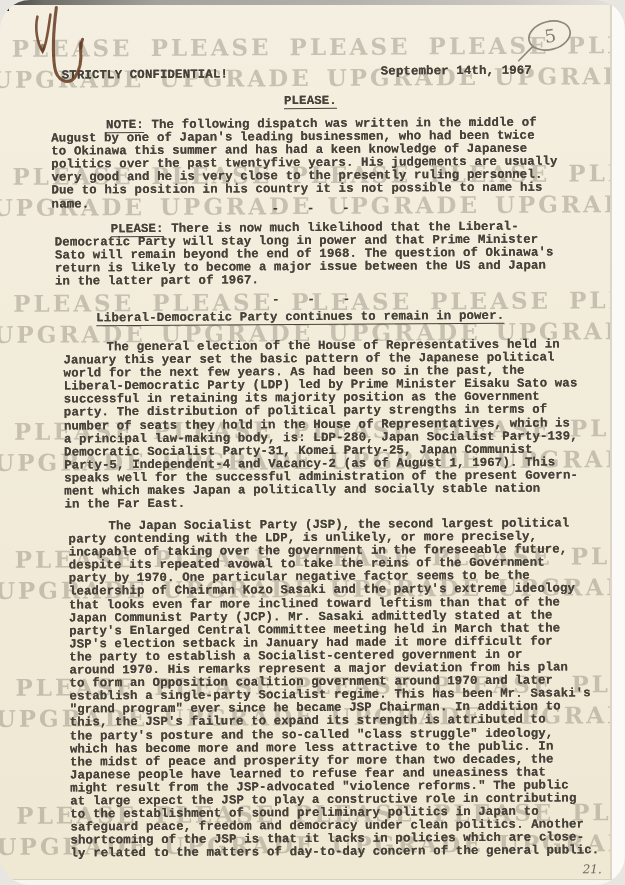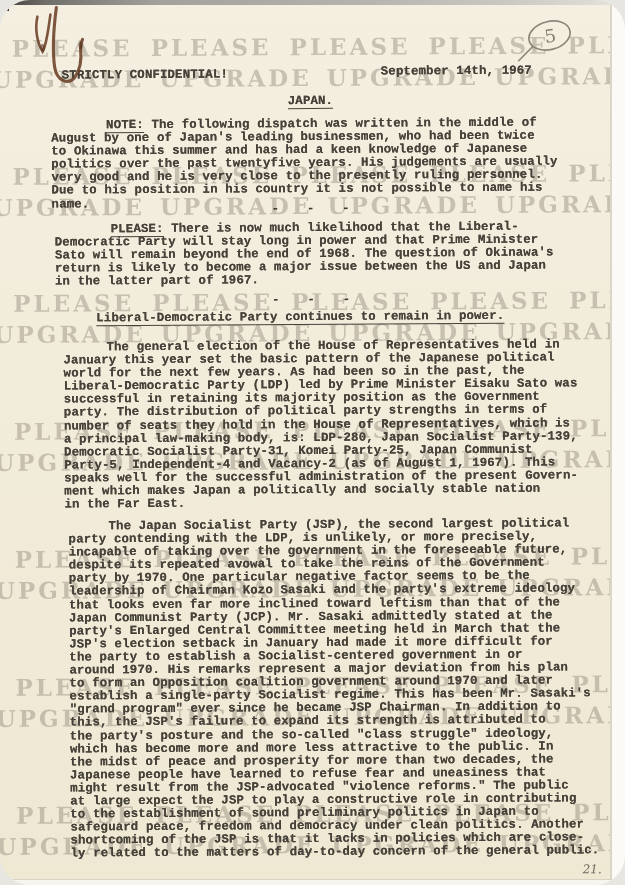--- a/index.html
+++ b/index.html
@@ -127,21 +127,21 @@
           <span>UPGRADE</span>
           <span>UPGRADE</span>
           <span>UPGRADE</span>
         </div>
       </div>
 
     <div class="type" style="left:64px;top:68px;">STRICTLY CONFIDENTIAL!</div>
     <div class="type" style="left:383px;top:66px;">September 14th, 1967</div>
 
     <div class="type" style="left:0;top:95px;width:625px;text-align:center;">
-      <span class="ttl">JAPAN.</span>
+      <span class="ttl">PLEASE.</span>
     </div>
 
     <div class="type" style="left:53px;top:118px;" id="note-block">
         <div class="tl" style="padding-left: 55px;"><span class="und">NOTE:</span> The following dispatch was written in the middle of</div>
         <div class="tl">August by one of Japan's leading businessmen, who had been twice</div>
         <div class="tl">to Okinawa this summer and has had a keen knowledge of Japanese</div>
         <div class="tl">politics over the past twentyfive years. His judgements are usually</div>
         <div class="tl">very good and he is very close to the presently ruling personnel.</div>
         <div class="tl">Due to his position in his country it is not possible to name his</div>
         <div class="tl">name.</div>

